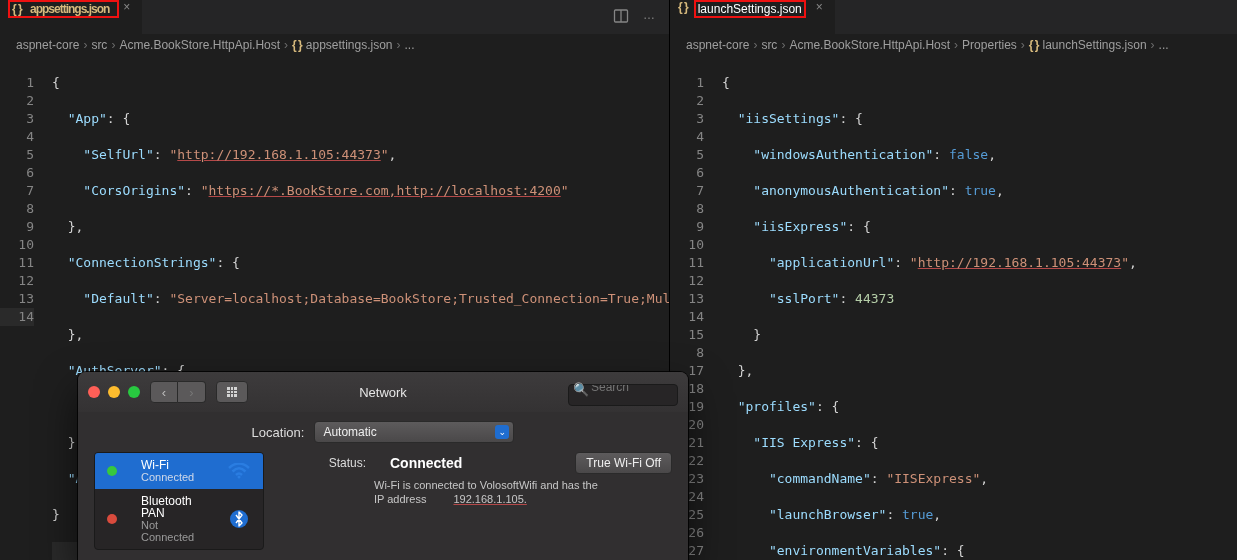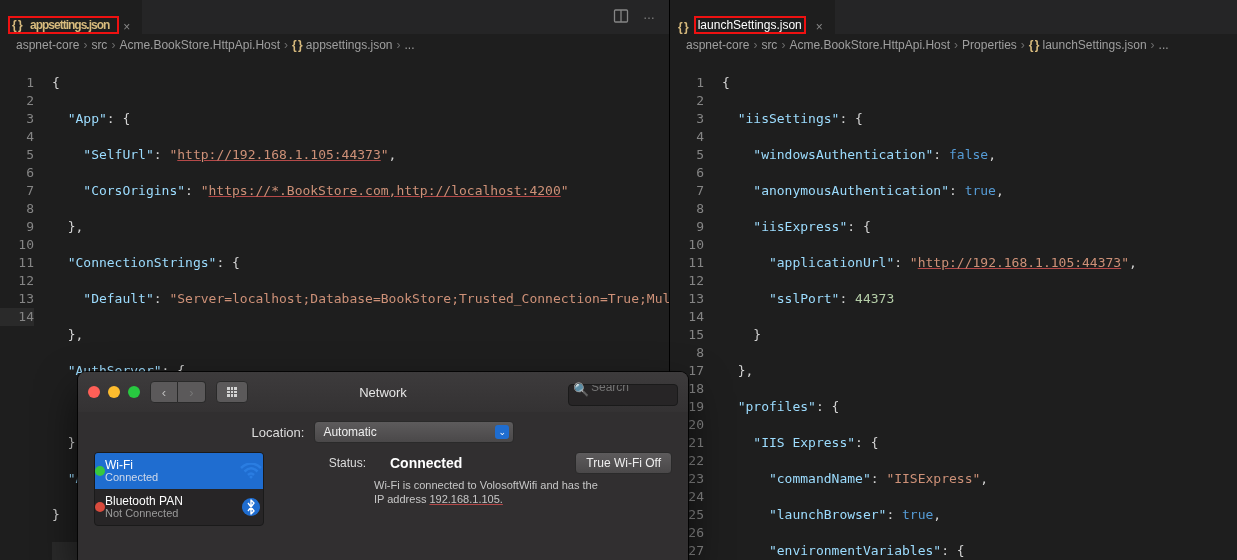--- a/index.html
+++ b/index.html
@@ -5,21 +5,21 @@
   * { margin:0; padding:0; box-sizing:border-box; }
   body { background:#1e1e1e; font-family:Menlo,Monaco,Consolas,monospace; font-size:13px; color:#d4d4d4; width:1237px; height:560px; overflow:hidden; position:relative; }
 
   
   .pane { position:absolute; top:0; bottom:0; overflow:hidden;}
   .pane-left  { left:0;   width:670px; border-right:1px solid #000;}
   .pane-right { left:670px; right:0; }
 
   
   .tabbar { height:34px; background:#252526; display:flex; align-items:center; font-family:-apple-system,Segoe UI,sans-serif; font-size:12px;}
-  .tab { height:34px; display:flex; align-items:flex-end; padding:0 8px; background:#1e1e1e; color:#fff; border-right:1px solid #252526;}
+  .tab { height:34px; display:flex; align-items:flex-start; padding:0 8px; background:#1e1e1e; color:#fff; border-right:1px solid #252526;}
   .tab .fname { margin:0 6px;}
   .tab .close { color:#888; padding:0 4px; cursor:pointer;}
   .braces-icon { color:#d7ba7d; font-weight:bold; letter-spacing:-1px;}
   .tab-actions { margin-left:auto; display:flex; gap:14px; padding-right:14px; color:#858585;}
   .tab-actions .act svg{width:16px;height:16px;stroke:#858585;fill:none;stroke-width:1.3;}
   .redbox{ border:2px solid #e11; padding:0 2px;}
 
   
   .breadcrumb { height:22px; display:flex; align-items:center; padding:0 16px; font-family:-apple-system,Segoe UI,sans-serif; font-size:12px; color:#9f9f9f; gap:4px; white-space:nowrap; overflow:hidden;}
   .breadcrumb .sep{color:#6c6c6c;}
@@ -54,37 +54,37 @@
   .searchwrap{margin-left:auto; position:relative;}
   .searchbox{ width:110px;height:22px;background:#272526;border:1px solid #1a1a1a;border-radius:4px;padding:0 6px 16px 22px;color:#888;font-size:12px;}
   .searchwrap .mag{position:absolute;left:5px;top:3px;color:#9a9a9a;}
 
   .locrow{height:40px;display:flex;align-items:center;justify-content:center;gap:10px;color:#ddd;}
   .locsel{width:200px;height:22px;background:linear-gradient(#5d5b5c,#4a4849);border:1px solid #2a2a2a;border-radius:4px;display:flex;align-items:center;justify-content:space-between;padding:0 4px 0 8px;font-size:12px;color:#eee;}
   .locsel .caret{width:14px;height:14px;background:#1f6dd0;border-radius:3px;display:flex;align-items:center;justify-content:center;color:#fff;font-size:9px;}
 
   .netbody{display:flex;padding:0 16px;gap:12px;}
   .iflist{width:170px;background:#272526;border:1px solid #1a1a1a;border-radius:4px;overflow:hidden;}
-  .ifrow{display:flex;align-items:center;gap:0;padding:6px 0;}
+  .ifrow{display:flex;align-items:center;gap:24px;padding:6px 12px;}
   .ifrow.sel{background:#1f6dd0;}
   .ifrow .sd{width:10px;height:10px;border-radius:50%;}
   .sd.on{background:#37c83e;} .sd.off{background:#d94b3d;}
   .ifrow .txt{flex:1;font-size:11px;line-height:12px;}
   .ifrow .txt b{display:block;font-size:12px;font-weight:500;color:#fff;}
   .ifrow .txt span{color:#cfd9ea;}
   .ifrow:not(.sel) .txt span{color:#9a9a9a;}
   .ifrow .ic{width:24px;height:20px;display:flex;align-items:center;justify-content:center;}
 
   .ifdetail{flex:1;color:#ddd;font-size:12px;}
   .statusline{display:flex;align-items:center;gap:24px;}
   .statusline .lbl{width:90px;text-align:right;color:#ddd;}
   .statusline .val{font-weight:600;font-size:14px;color:#fff;}
   .wifibtn{height:22px;padding:0 10px;background:linear-gradient(#5d5b5c,#4a4849);border:1px solid #2a2a2a;border-radius:4px;color:#eee;font-size:12px;display:flex;align-items:center;margin-left:auto;}
   .subtxt{margin:4px 0 0 98px;color:#c7c7c7;font-size:11px;line-height:14px;max-width:270px;}
-  .subtxt .ip{text-decoration:underline;text-decoration-color:#b54949;}
+  .subtxt .ip{text-decoration:underline;text-decoration-color:#b54949;margin-left:24px;}
 </style>
 </head>
 <body>
 
 <div class="pane pane-left">
   <div class="tabbar">
     <div class="tab">
       <span class="braces-icon redbox">{ } <span class="fname">appsettings.json</span></span>
       <span class="close">×</span>
     </div>

